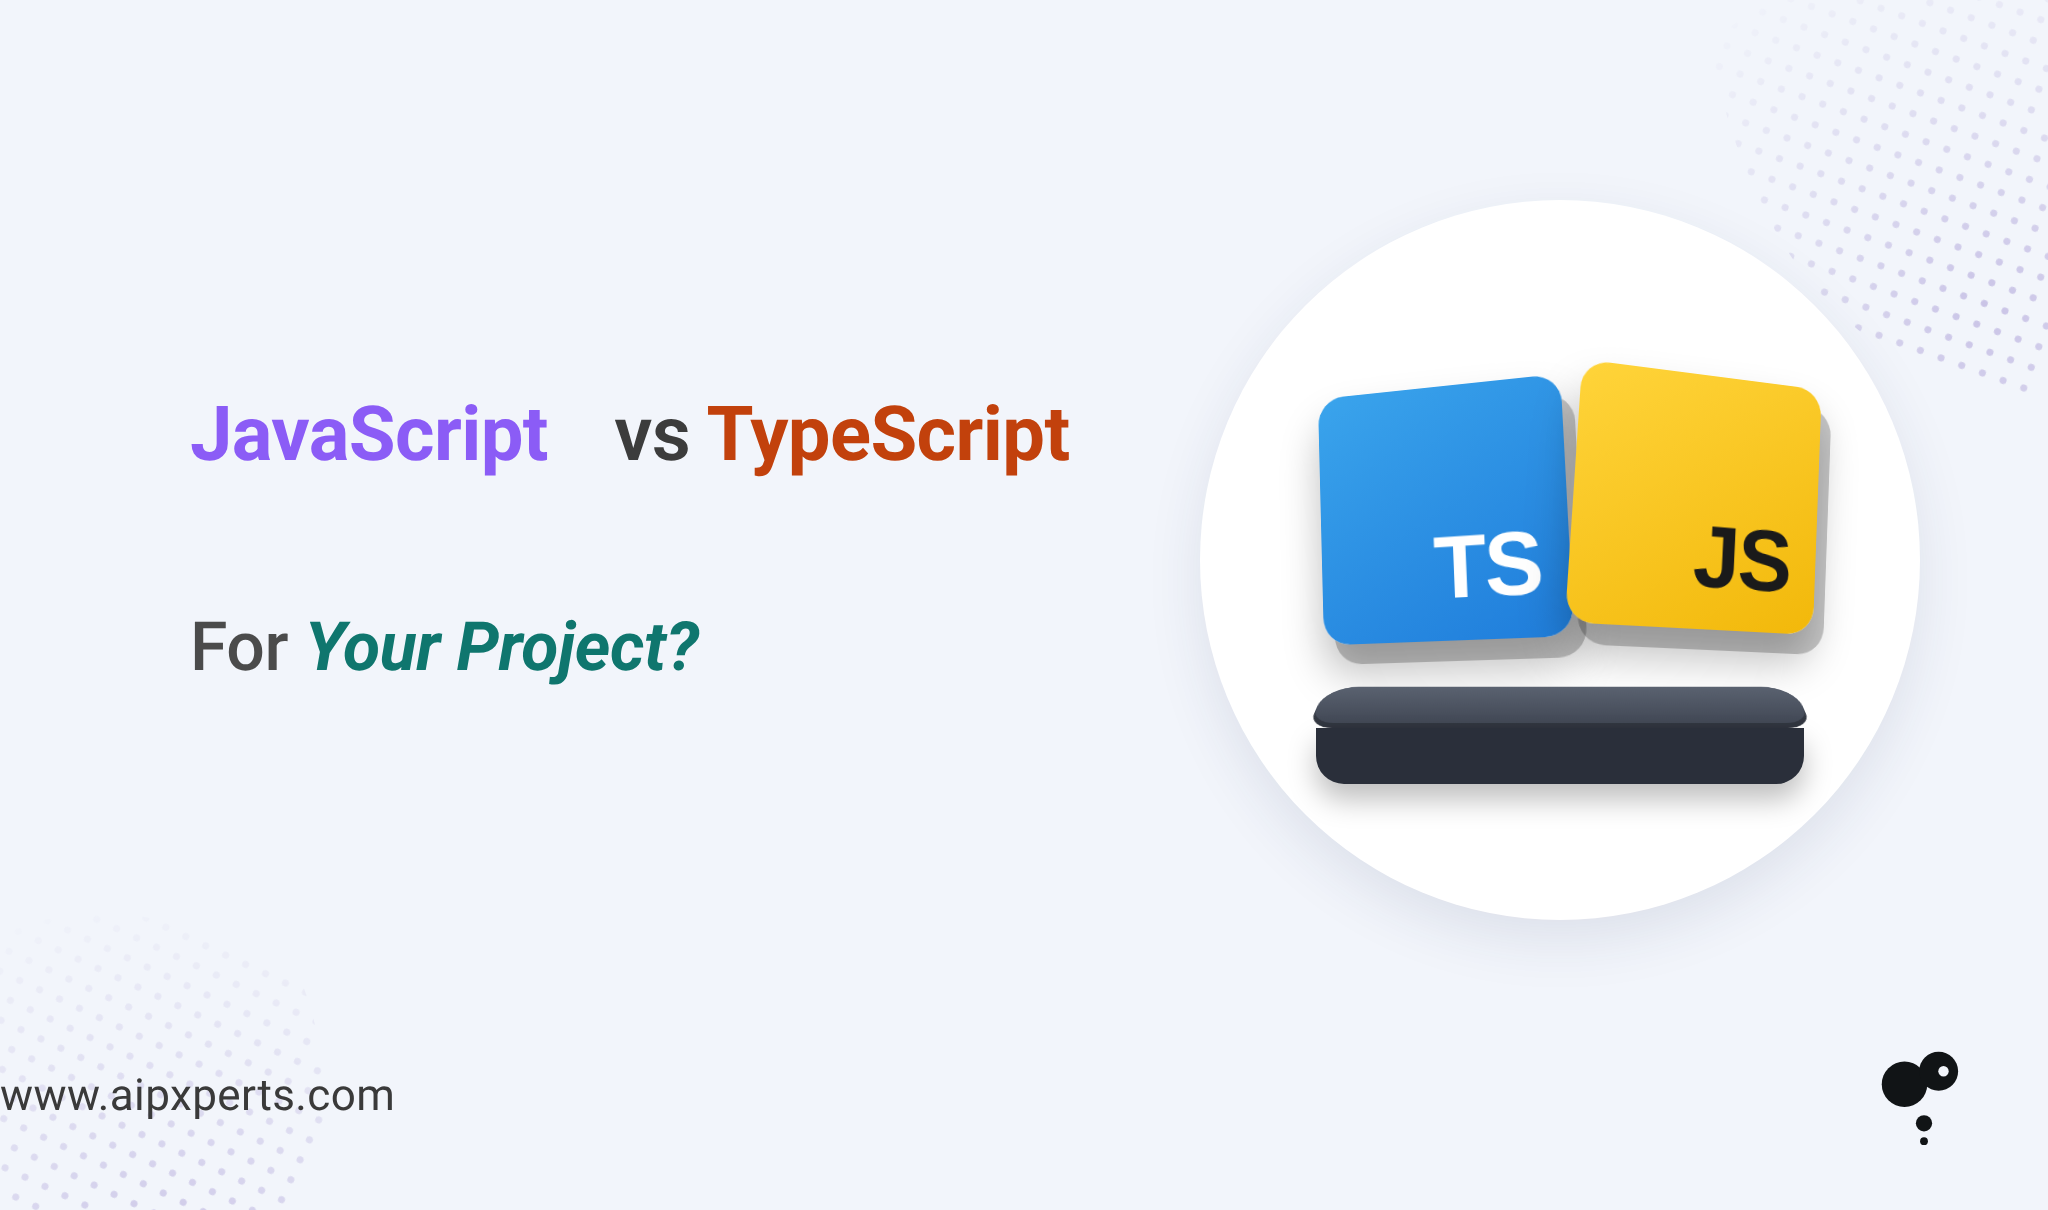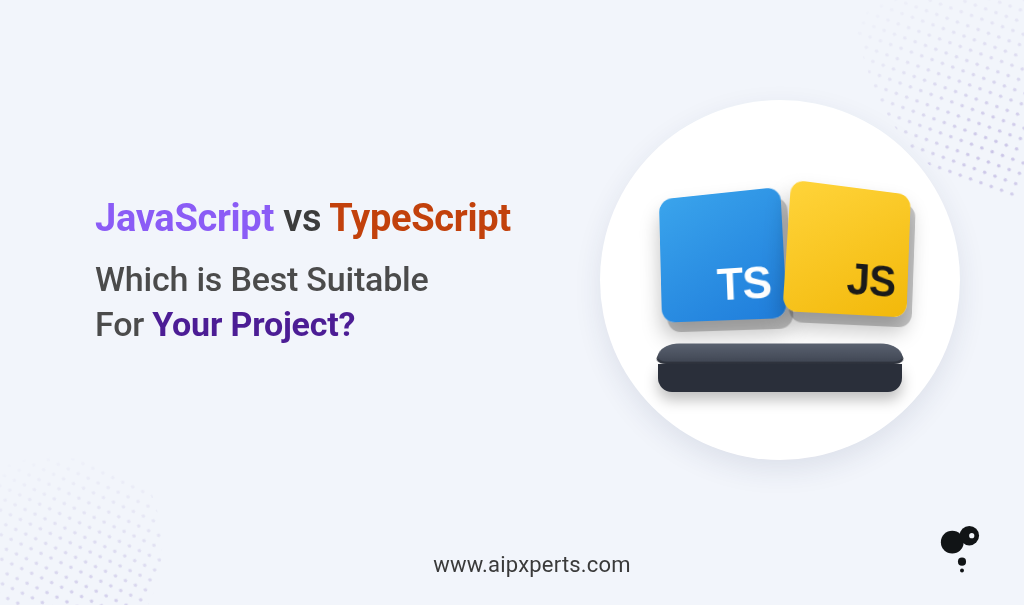--- a/index.html
+++ b/index.html
@@ -27,41 +27,40 @@
     width: 480px;
   }
   .line1 {
     font-size: 38px;
     font-weight: 700;
     letter-spacing: -0.3px;
     line-height: 1.25;
     margin-bottom: 14px;
   }
   .t-js { color: #8b5cf6; }
-  .t-vs { color: #3c3c3c; font-weight: 600; }
+  .t-vs { color: #3c3c3c; font-weight: 600; margin-left: 24px; }
   .t-ts { color: #c2410c; }
 
   .line2 {
     font-size: 34px;
     line-height: 1.35;
     color: #4b4b4b;
     font-weight: 500;
     letter-spacing: -0.2px;
   }
-  .t-proj { color: #4c1d95; font-weight: 700; }
+  .t-proj { color: #0f766e; font-weight: 700; font-style: italic; }
 
   .footer-url {
     position: absolute;
-    bottom: 28px;
+    bottom: 44px;
     left: 0; right: 0;
-    text-align: center;
+    text-align: left;
     font-size: 22px;
     color: #3a3a3a;
     letter-spacing: 0.2px;
-    margin-left: 40px;
   }
 
   .brand-logo {
     position: absolute;
     bottom: 32px; right: 36px;
     width: 52px; height: 52px;
   }
   .brand-logo svg { width: 100%; height: 100%; }
 
   
@@ -173,21 +172,21 @@
   </svg>
 </div>
 
 <div class="headline">
   <div class="line1">
     <span class="t-js">JavaScript</span>
     <span class="t-vs">vs</span>
     <span class="t-ts">TypeScript</span>
   </div>
   <div class="line2">
-    <span>Which is Best Suitable</span><br>
+    <br>
     <span>For </span><span class="t-proj">Your Project?</span>
   </div>
 </div>
 
 <div class="hero">
   <div class="stage">
     <div class="tile tile-ts">
       <span>TS</span>
     </div>
     <div class="tile tile-js">

